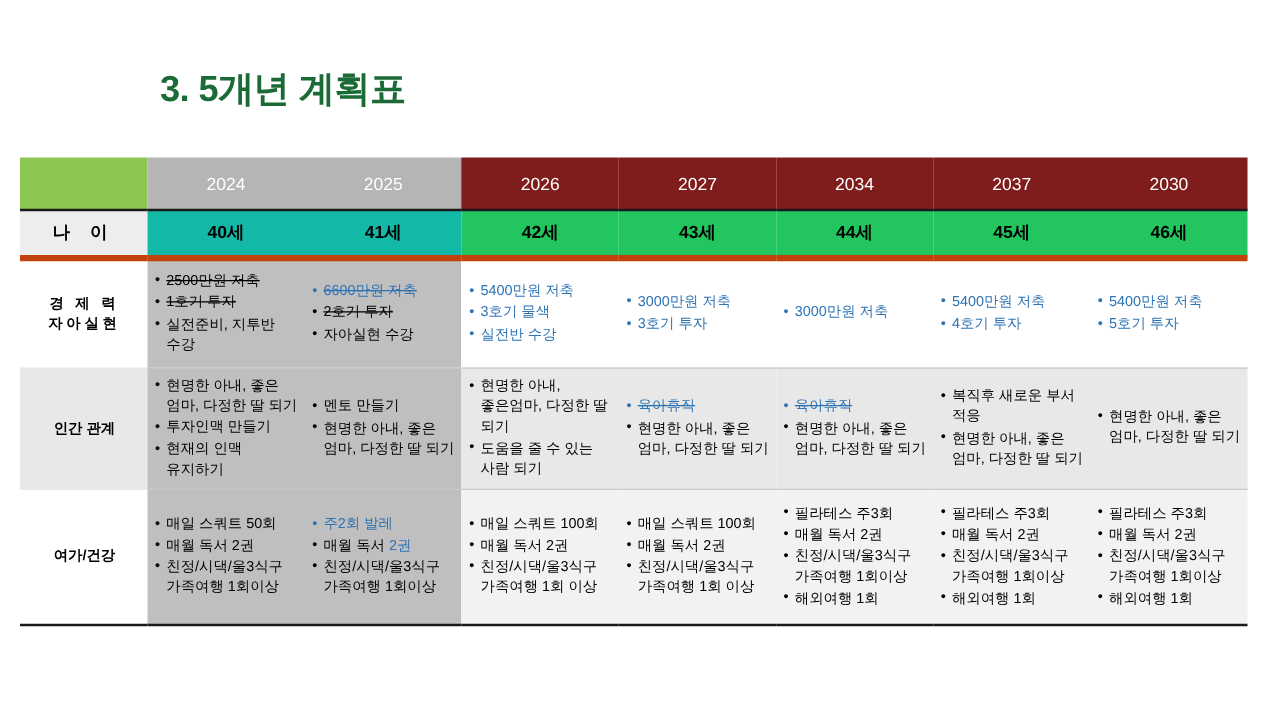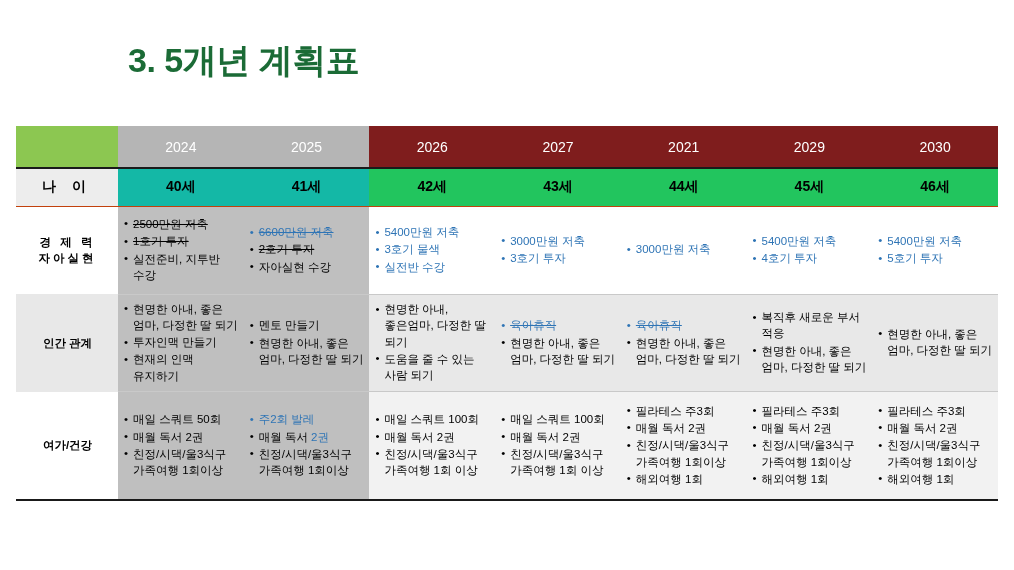--- a/index.html
+++ b/index.html
@@ -14,22 +14,22 @@
   }
   #slide {
     position: relative;
     width: 1014px;
     height: 570px;
     background: #ffffff;
   }
   #title {
     position: absolute;
     left: 128px;
-    top: 38px;
-    font-size: 34px;
+    top: 52px;
+    font-size: 29px;
     font-weight: bold;
     color: #1B6B36;
     letter-spacing: -0.5px;
     white-space: nowrap;
   }
   #table-wrap {
     position: absolute;
     left: 16px;
     top: 126px;
     width: 982px;
@@ -61,21 +61,21 @@
   td.hdr-gray  { background: #B5B5B5; }
   td.hdr-blank { background: #8CC751; }
 
   
   tr.age-row td {
     height: 38px;
     text-align: center;
     font-size: 14px;
     font-weight: bold;
     color: #000000;
-    border-bottom: 1px solid #c2410c;
+    border-bottom: 5px solid #c2410c;
   }
   td.age-label { background: #EDEDED; letter-spacing: 6px; }
   td.age-gray  { background: #14b8a6; }
   td.age-white { background: #22c55e; }
 
   
   tr.content-row td {
     font-size: 11.5px;
     line-height: 1.42;
     color: #000000;
@@ -145,22 +145,22 @@
           <col class="c-year">
           <col class="c-year">
       </colgroup>
       <tbody id="table-body">
           <tr class="year-row">
             <td class="hdr-blank"></td>
             <td class="hdr-gray">2024</td>
             <td class="hdr-gray">2025</td>
             <td class="hdr-green">2026</td>
             <td class="hdr-green">2027</td>
-            <td class="hdr-green">2021</td>
-            <td class="hdr-green">2029</td>
+            <td class="hdr-green">2034</td>
+            <td class="hdr-green">2037</td>
             <td class="hdr-green">2030</td>
           </tr>
           <tr class="age-row">
             <td class="age-label">나    이</td>
             <td class="age-gray">40세</td>
             <td class="age-gray">41세</td>
             <td class="age-white">42세</td>
             <td class="age-white">43세</td>
             <td class="age-white">44세</td>
             <td class="age-white">45세</td>

